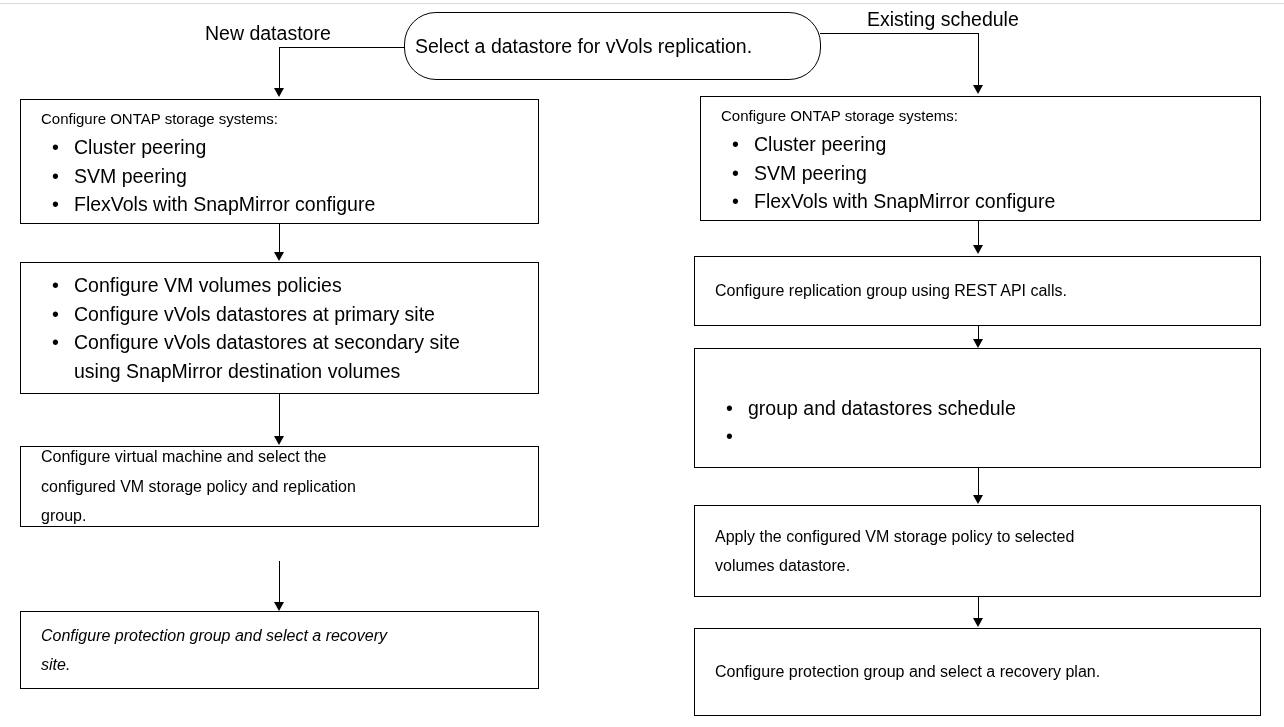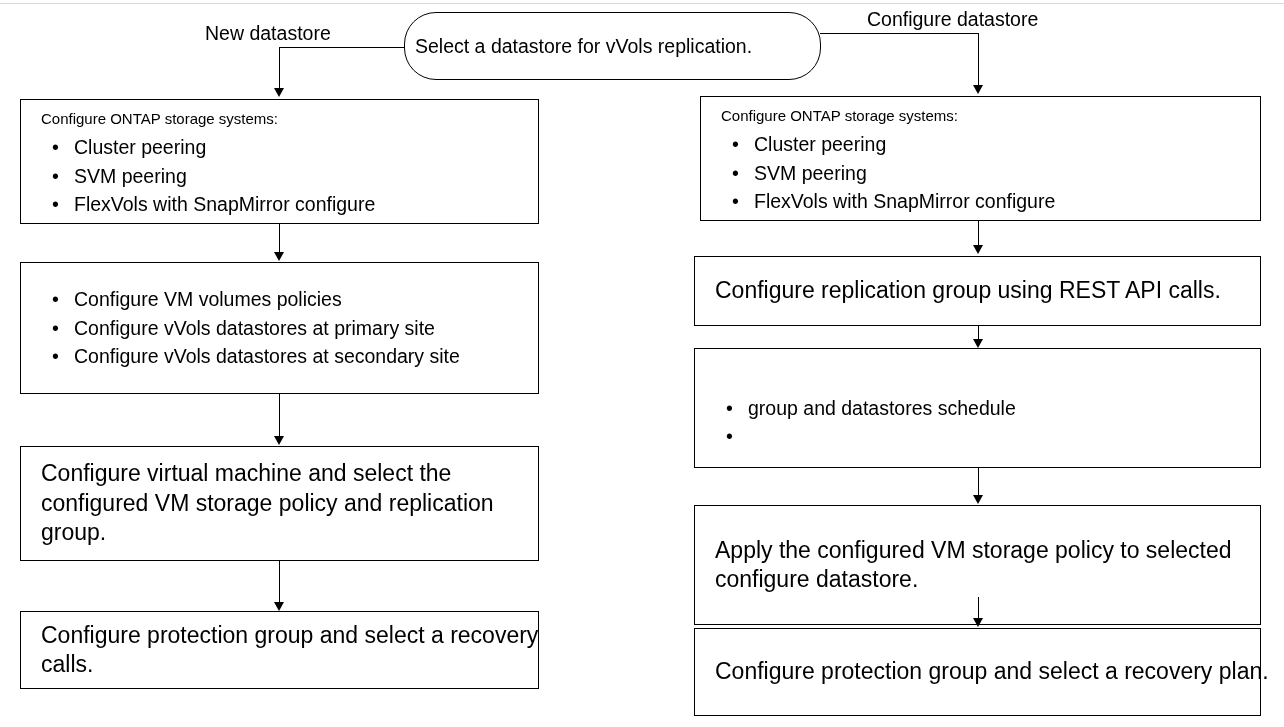--- a/index.html
+++ b/index.html
@@ -71,21 +71,21 @@
     display: block;
     white-space: nowrap;
   }
   .heading-line {
     font-size: 15px;
     line-height: 28.5px;
     padding-left: 10px;
     white-space: nowrap;
   }
   .para {
-    font-size: 23px;
+    font-size: 16px;
     line-height: 29.5px;
     padding-left: 10px;
   }
   .para .ln { display: block; white-space: nowrap; }
 
   
   .edge-label {
     position: absolute;
     font-size: 19.5px;
     line-height: 24px;
@@ -121,21 +121,21 @@
   <div class="top-rule"></div>
 
   <div class="node" style="left:404px; top:12px; width:417px; height:68px;border-radius:32px;">
     <div class="node-inner">
       <div class="line">Select a datastore for vVols replication.</div>
     </div>
   </div>
 
   <div class="edge-label" style="left:205px; top:21px;">New datastore</div>
 
-  <div class="edge-label" style="left:867px; top:7px;">Configure  datastore</div>
+  <div class="edge-label" style="left:867px; top:7px;">Existing  schedule</div>
 
   <div class="hline" style="left:279px; top:47px; width:126px;"></div>
   <div class="vline" style="left:279px; top:47px; height:44px;"></div>
   <div class="arrowhead" style="left:274.2px; top:88px;"></div>
 
   <div class="hline" style="left:820px; top:33px; width:159px;"></div>
   <div class="vline" style="left:978px; top:33px; height:55px;"></div>
   <div class="arrowhead" style="left:973.2px; top:85px;"></div>
 
   <div class="node" style="left:20px; top:99px; width:519px; height:125px;">
@@ -168,46 +168,47 @@
           <span class="bullet-dot">•</span>
           <span>Configure VM volumes policies</span>
         </li>
         <li>
           <span class="bullet-dot">•</span>
           <span>Configure vVols datastores at primary site</span>
         </li>
         <li>
           <span class="bullet-dot">•</span>
           <span>Configure vVols datastores at secondary site</span>
+          <span class="cont">using SnapMirror destination volumes</span>
         </li>
       </ul>
     </div>
   </div>
 
   <div class="vline" style="left:279px; top:394px; height:46px;"></div>
   <div class="arrowhead" style="left:274.2px; top:436px;"></div>
 
-  <div class="node" style="left:20px; top:446px; width:519px; height:115px;">
+  <div class="node" style="left:20px; top:446px; width:519px; height:81px;">
     <div class="node-inner">
       <div class="para">
         <span class="ln">Configure virtual machine and select the</span>
         <span class="ln">configured VM storage policy and replication</span>
         <span class="ln">group.</span>
       </div>
     </div>
   </div>
 
   <div class="vline" style="left:279px; top:561px; height:45px;"></div>
   <div class="arrowhead" style="left:274.2px; top:602px;"></div>
 
-  <div class="node" style="left:20px; top:611px; width:519px; height:78px;">
+  <div class="node" style="left:20px; top:611px; width:519px; height:78px;font-style:italic;">
     <div class="node-inner">
       <div class="para">
         <span class="ln">Configure protection group and select a recovery</span>
-        <span class="ln">calls.</span>
+        <span class="ln">site.</span>
       </div>
     </div>
   </div>
 
   <div class="node" style="left:700px; top:96px; width:561px; height:125px;">
     <div class="node-inner">
       <div class="heading-line">Configure ONTAP storage systems:</div>
       <ul class="bullets">
         <li>
           <span class="bullet-dot">•</span>
@@ -249,33 +250,33 @@
         <li>
           <span class="bullet-dot">•</span>
         </li>
       </ul>
     </div>
   </div>
 
   <div class="vline" style="left:978px; top:468px; height:30px;"></div>
   <div class="arrowhead" style="left:973.2px; top:495px;"></div>
 
-  <div class="node" style="left:694px; top:505px; width:567px; height:120px;">
+  <div class="node" style="left:694px; top:505px; width:567px; height:92px;">
     <div class="node-inner">
       <div class="para">
         <span class="ln">Apply the configured VM storage policy to selected</span>
-        <span class="ln">configure datastore.</span>
+        <span class="ln">volumes datastore.</span>
       </div>
     </div>
   </div>
 
   <div class="vline" style="left:978px; top:597px; height:24px;"></div>
   <div class="arrowhead" style="left:973.2px; top:618px;"></div>
 
-  <div class="node" style="left:694px; top:628px; width:567px; height:88px;text-align:center;">
+  <div class="node" style="left:694px; top:628px; width:567px; height:88px;">
     <div class="node-inner">
       <div class="para">
         <span class="ln">Configure protection group and select a recovery plan.</span>
       </div>
     </div>
   </div>
 
 </div>
 
 </body></html>

